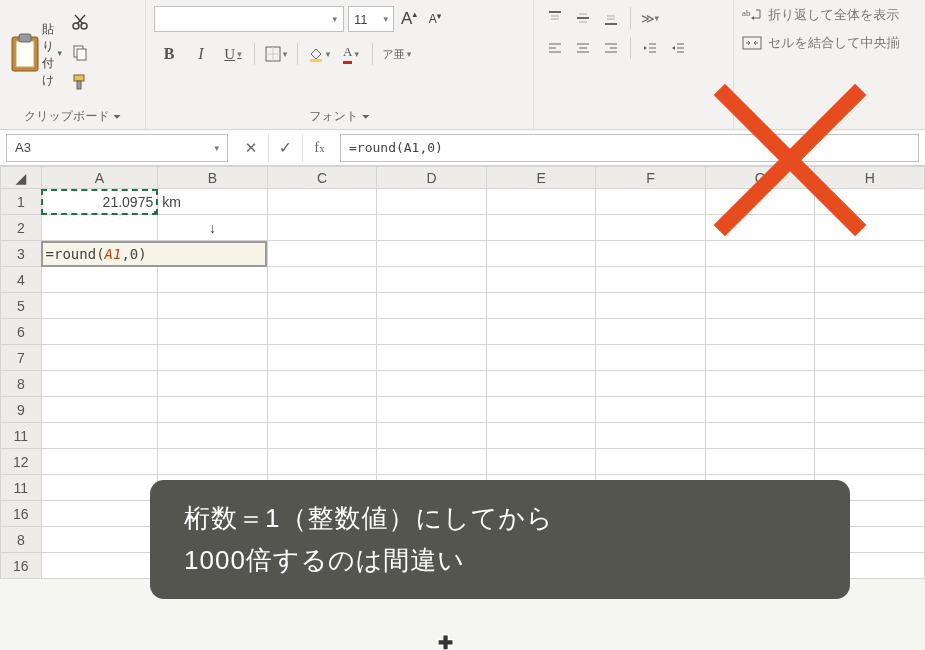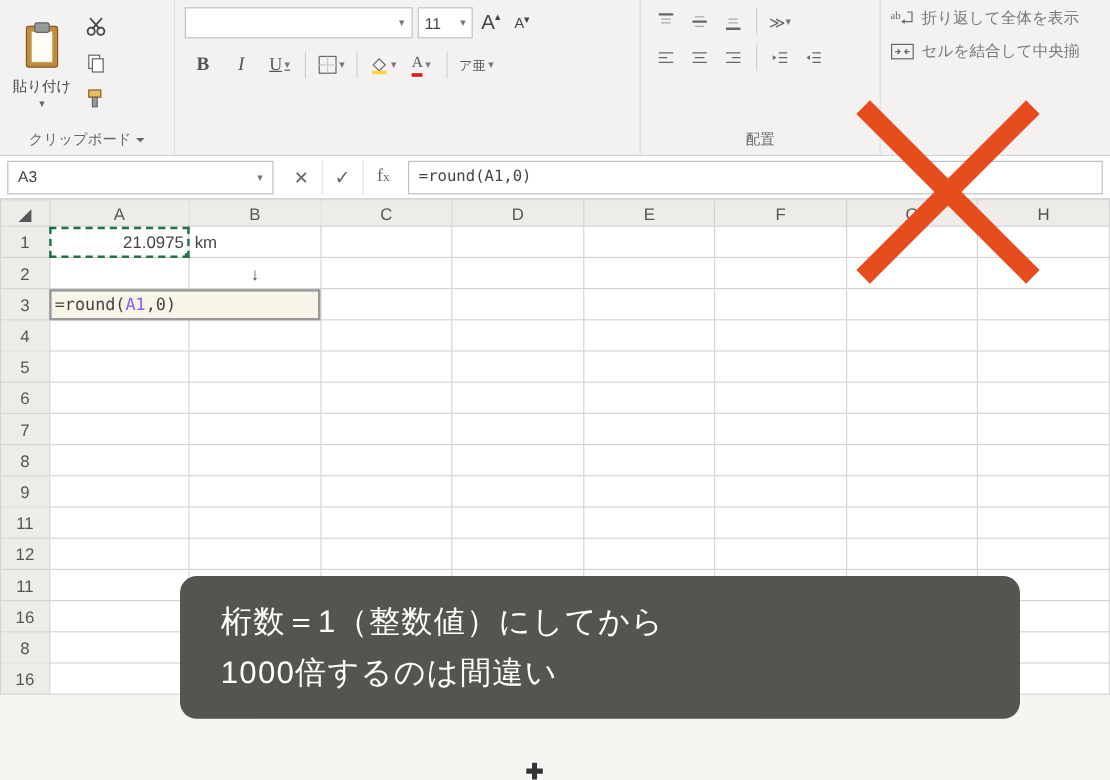--- a/index.html
+++ b/index.html
@@ -42,25 +42,25 @@
     right: 0;
   }
 
   
   .clip-main {
     display: flex;
     gap: 6px;
   }
   .paste-btn {
     display: flex;
-    flex-direction: column;
+    flex-direction: row;
     align-items: center;
     width: 54px;
     height: 90px;
-    justify-content: center;
+    justify-content: flex-start;
     padding-top: 4px;
     cursor: pointer;
   }
   .paste-icon-wrap {
     width: 36px; height: 44px;
     display:flex;align-items:center;justify-content:center;
   }
   .paste-label { font-size: 12px; margin-top: 4px; }
   .paste-drop { font-size: 9px; color:#666; }
   .clip-side {
@@ -188,21 +188,21 @@
     right:-3px; bottom:-3px;
   }
 
   
   .edit-cell {
     outline:2px solid #999;
     outline-offset:-2px;
     background:#f6f5e8 !important;
     font-family:"MS Gothic", monospace;
   }
-  .ref-text { color:#8b5cf6; }
+  .ref-text { color:#c2410c;font-style:italic; }
 
   
   th.active-col, th.active-row {
     background:#d8d6d0;
   }
 
   
   .annotation {
     position:absolute;
     left:150px; top:480px;
@@ -337,20 +337,23 @@
           <span style="font-family:serif;border-bottom:3px solid #d02020;padding-bottom:1px">A</span>
             <span class="drop-arrow" style="margin-left:2px">▾</span>
         </div>
         <div class="sep"></div>
         <div class="fmt-btn" style="width:36px">
           <span style="font-size:11px">ア亜</span>
             <span class="drop-arrow" style="margin-left:2px">▾</span>
         </div>
       </div>
     </div>
+    <div class="group-label">
+      <span>フォント</span> <span style="font-size:10px">⏷</span>
+    </div>
   </div>
 
   <div class="ribbon-group" style="width:200px">
     <div class="align-rows">
       <div class="align-row">
         <div class="align-btn">
           <svg width="16" height="16">
               <line x1="2" y1="2" x2="14" y2="2" stroke="#666" stroke-width="2"></line>
               <line x1="4" y1="6" x2="12" y2="6" stroke="#aaa"></line>
               <line x1="4" y1="9" x2="12" y2="9" stroke="#aaa"></line>
@@ -410,21 +413,20 @@
         <div class="align-btn">
           <svg width="16" height="16">
               <path d="M2 8 L5 6 L5 10 Z" fill="#666"></path>
               <line x1="7" y1="4" x2="14" y2="4" stroke="#666"></line>
               <line x1="7" y1="8" x2="14" y2="8" stroke="#666"></line>
               <line x1="7" y1="12" x2="14" y2="12" stroke="#666"></line>
             </svg>
         </div>
       </div>
     </div>
-    <div class="group-label">配置</div>
   </div>
 
   <div class="ribbon-group" style="flex:1;border-right:none">
     <div>
       <div class="wrap-row">
         <svg width="20" height="18">
           <text x="0" y="10" font-size="9" fill="#666">ab</text>
           <path d="M14 4 L18 4 L18 12 L10 12" fill="none" stroke="#666"></path>
           <path d="M12 10 L9 12 L12 14 Z" fill="#666"></path>
         </svg>

